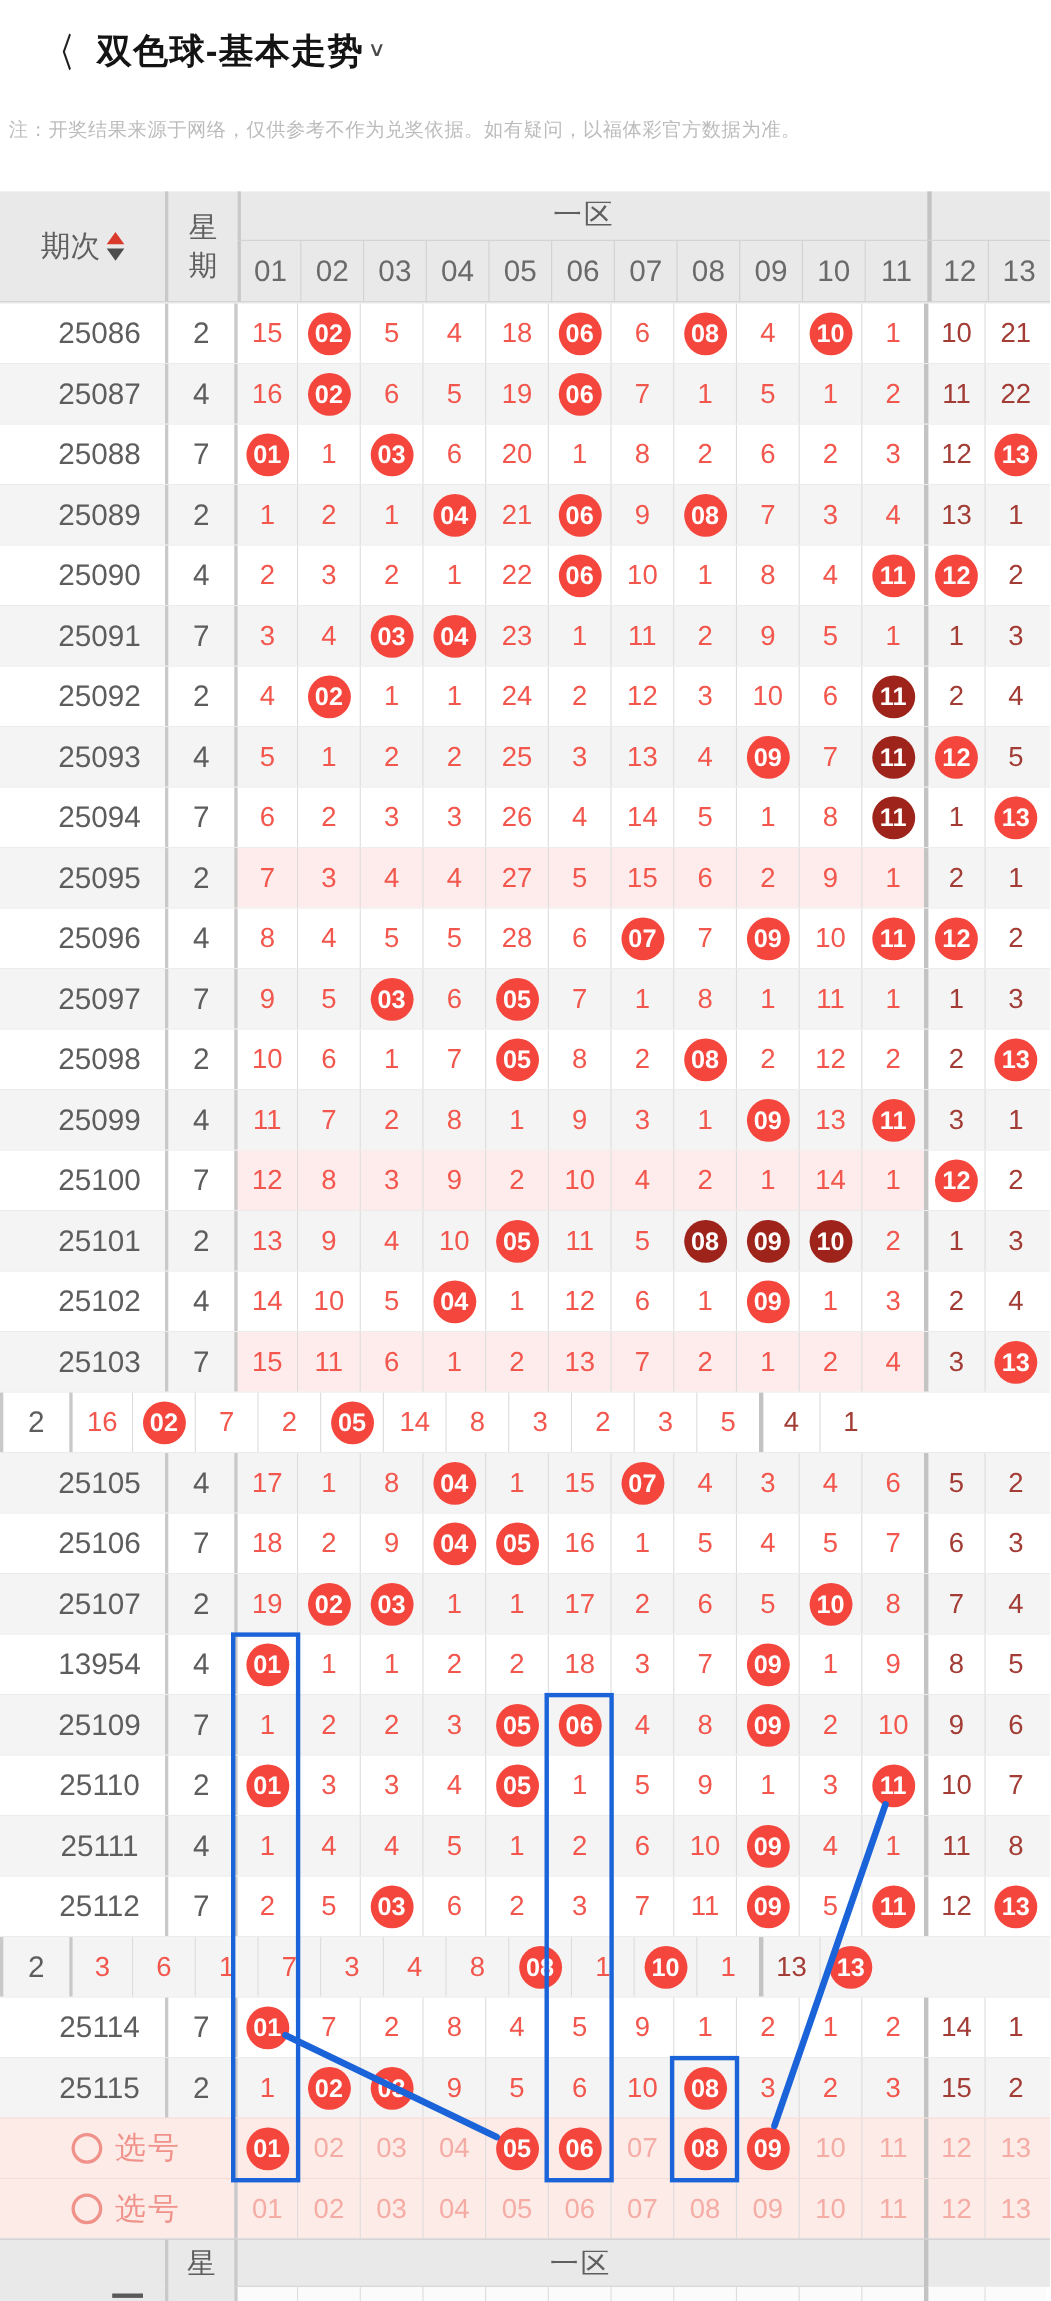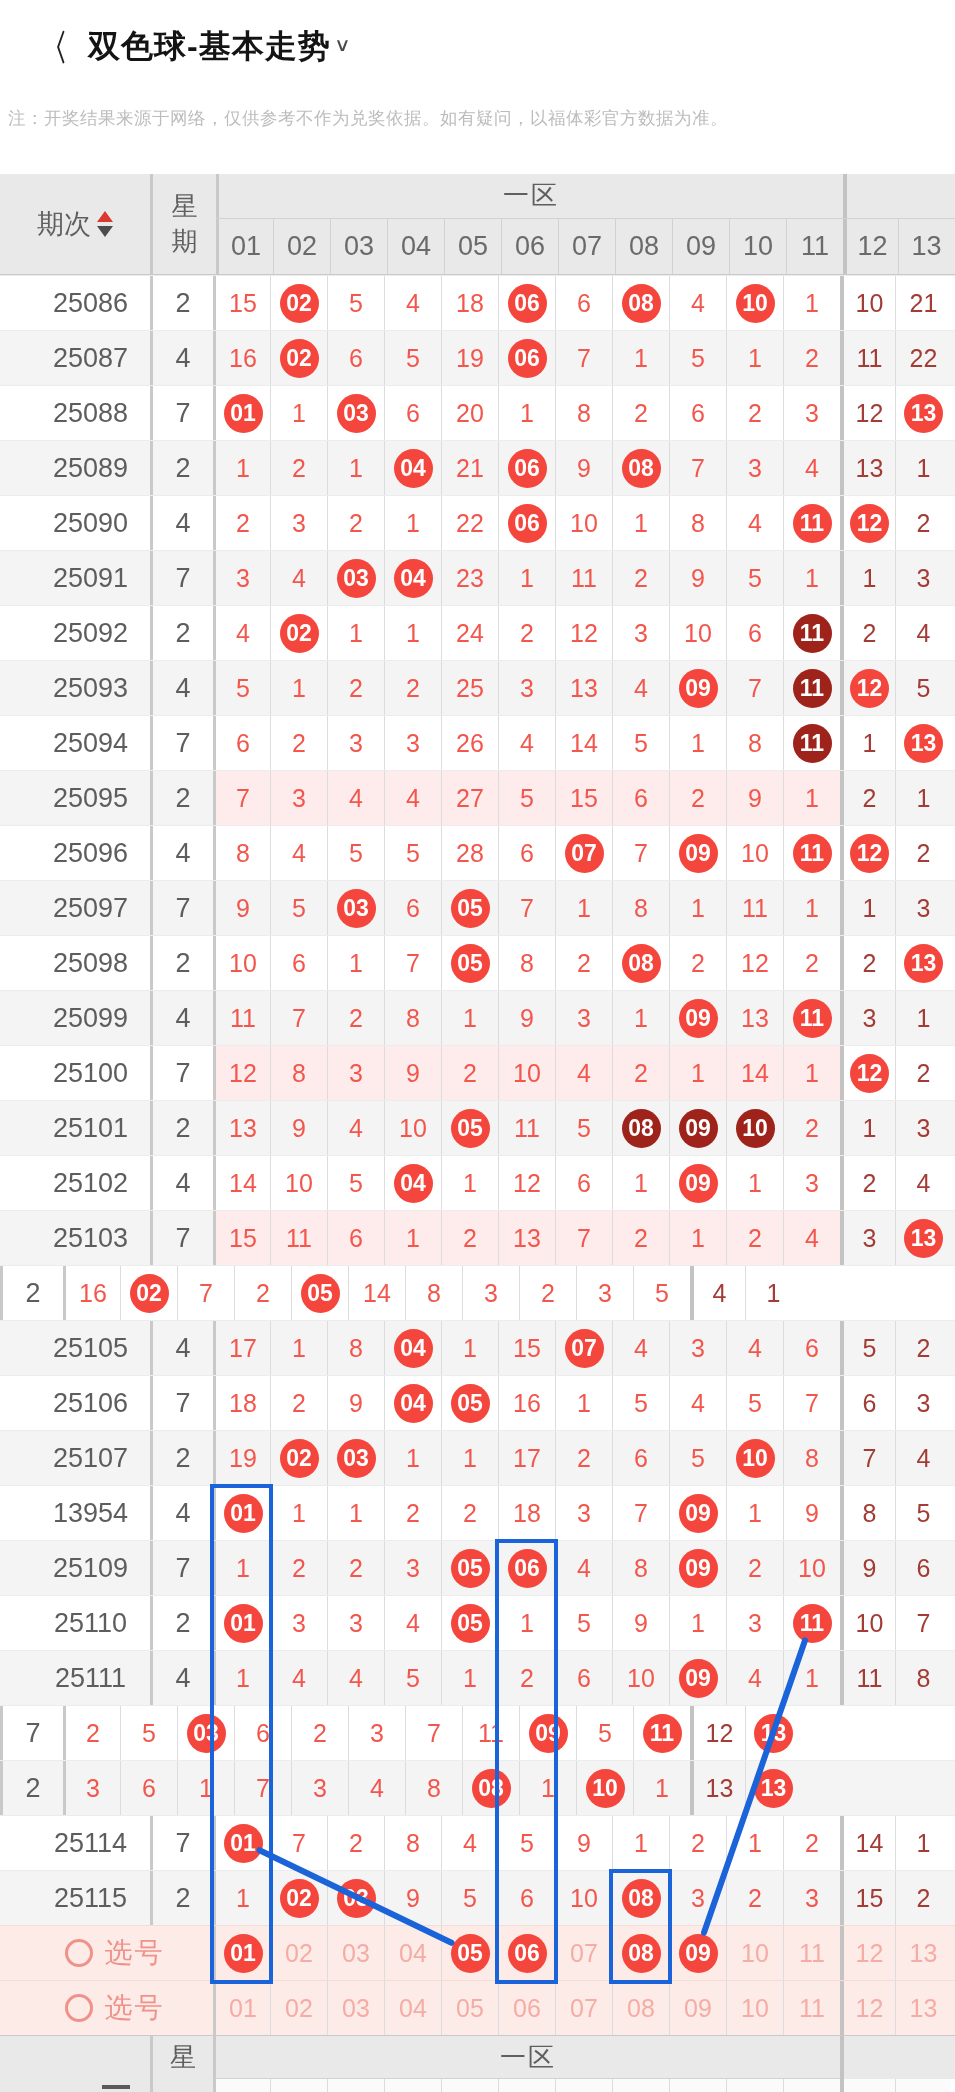--- a/index.html
+++ b/index.html
@@ -1219,20 +1219,21 @@
             <span class="num">1</span>
           </div>
           <div class="cell c-ball c-b12">
             <span class="num maroon">11</span>
           </div>
           <div class="cell c-ball c-b13">
             <span class="num maroon">8</span>
           </div>
         </div>
         <div class="row drow">
+          <div class="cell c-period">25112</div>
           <div class="cell c-week">7</div>
           <div class="cell c-ball first">
             <span class="num">2</span>
           </div>
           <div class="cell c-ball">
             <span class="num">5</span>
           </div>
           <div class="cell c-ball">
             <span class="ball">03</span>
           </div>

